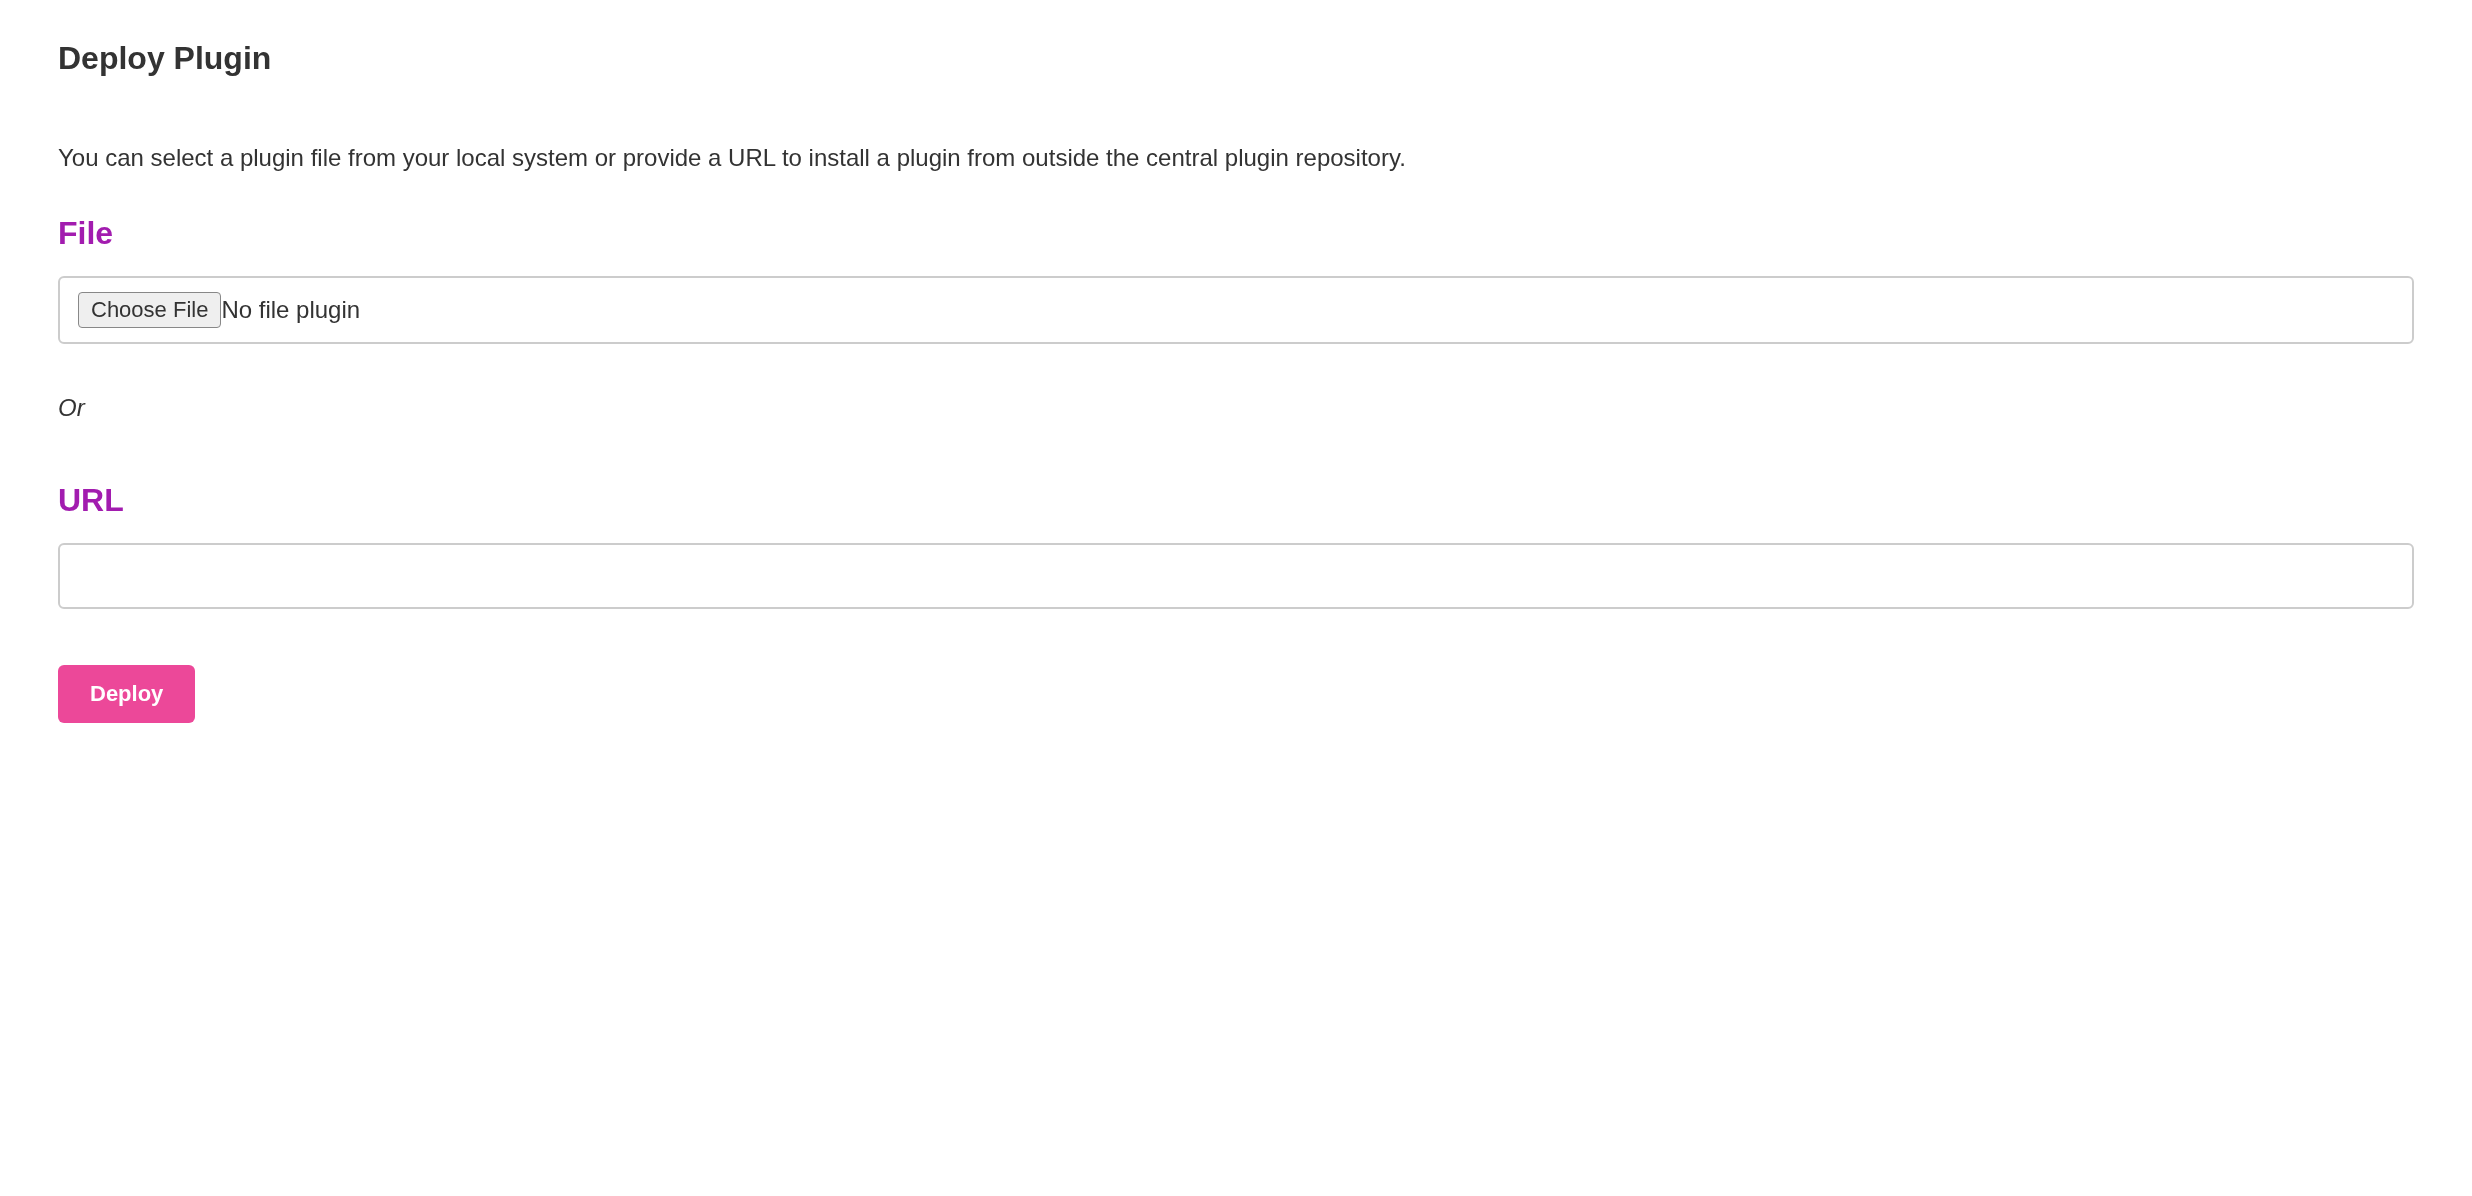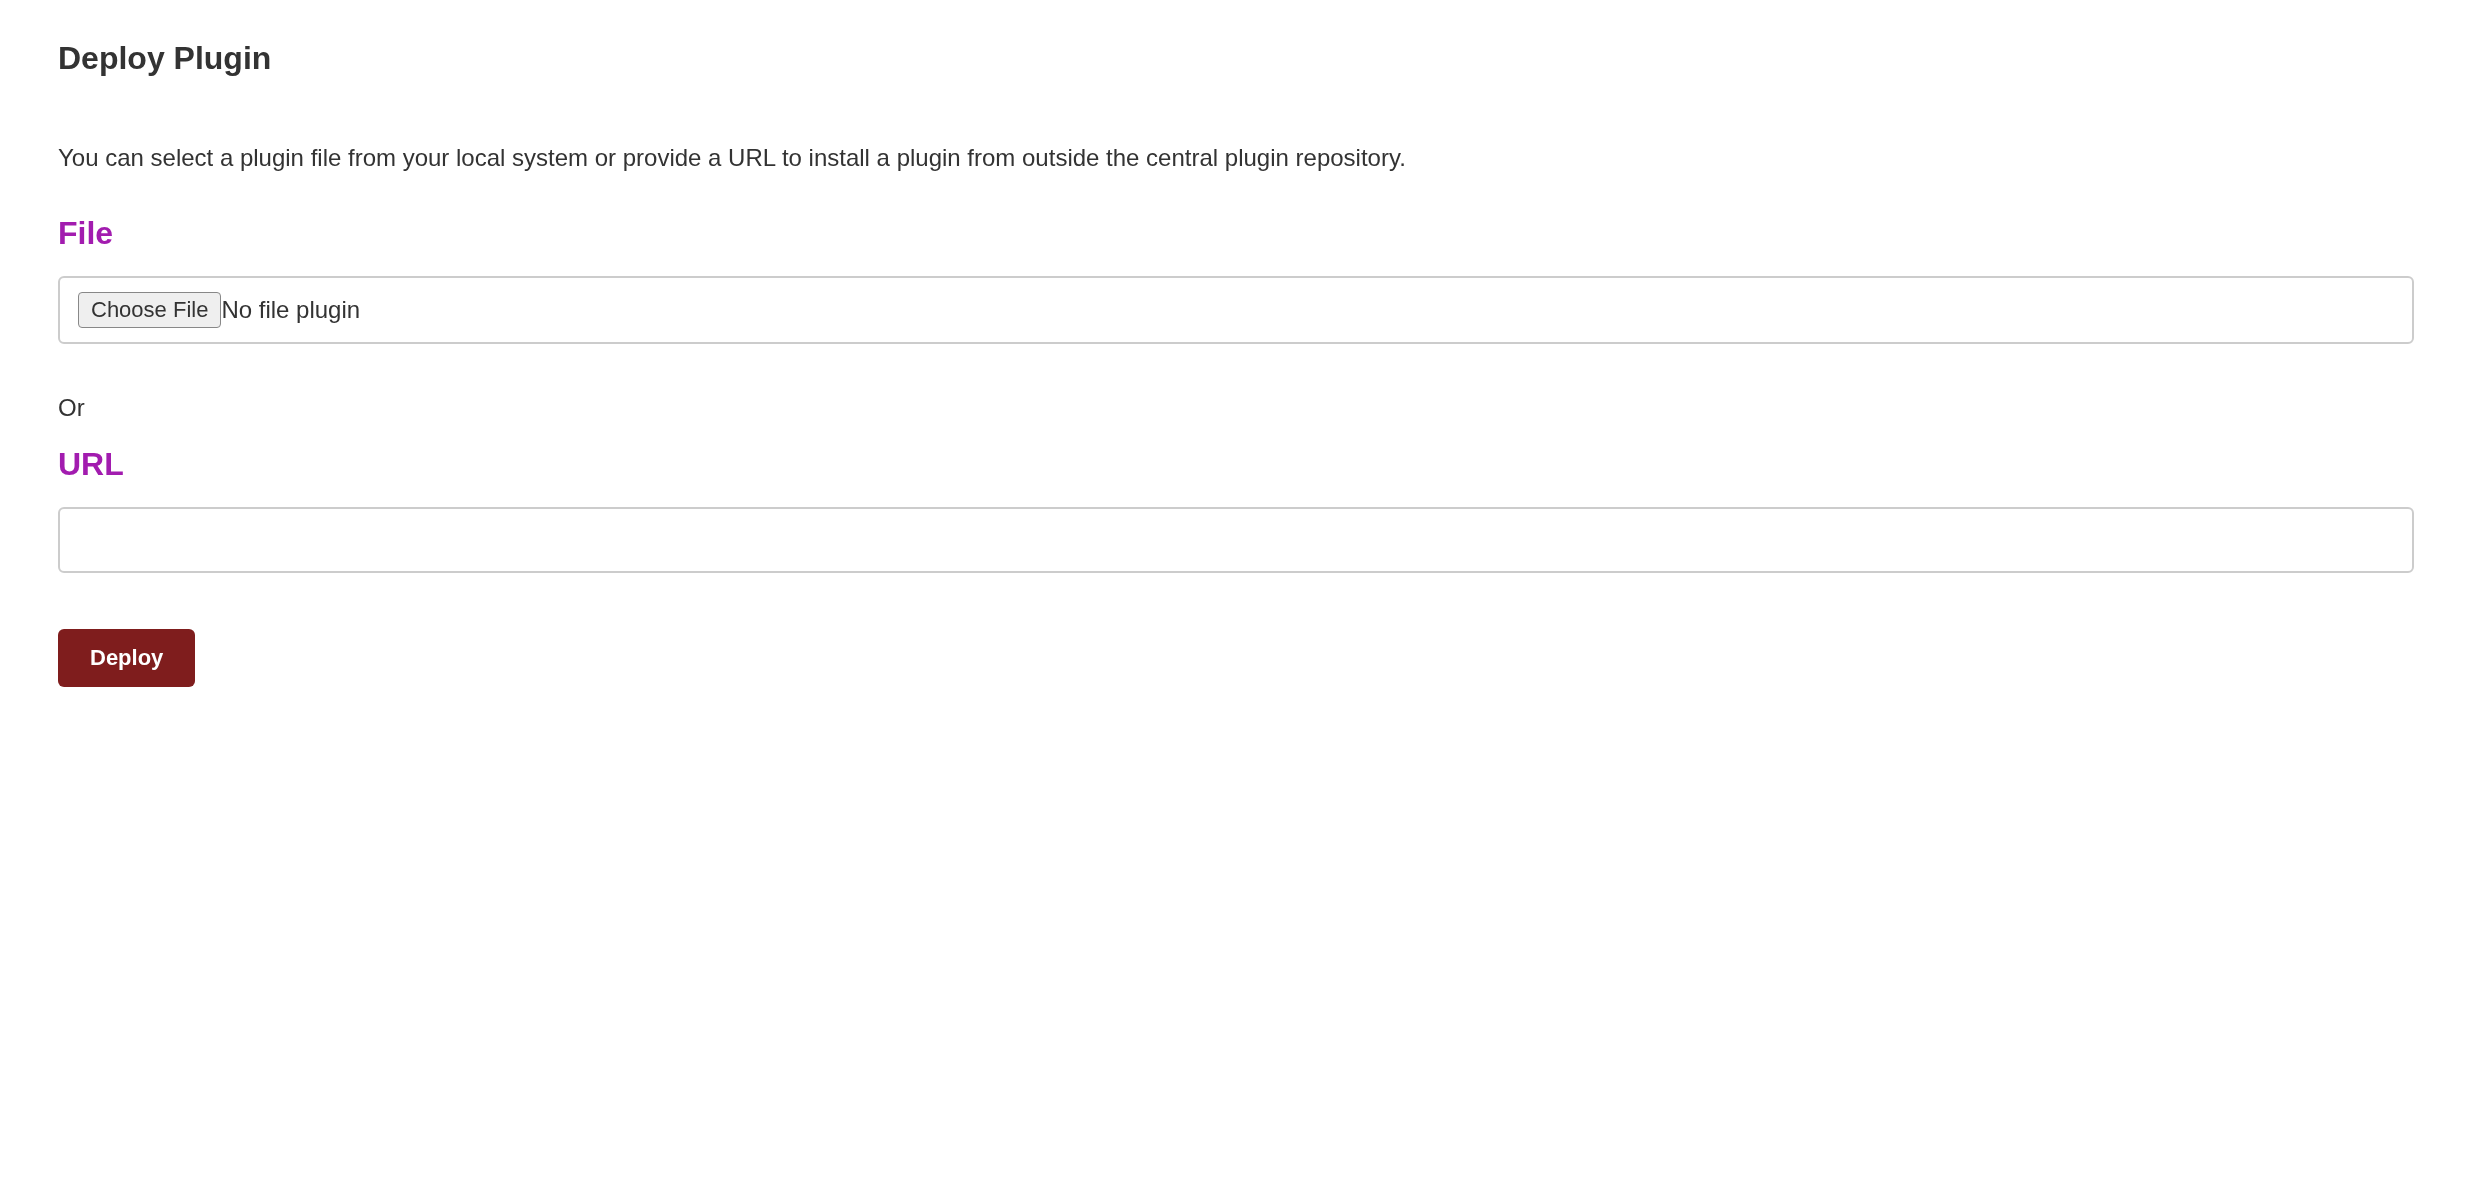--- a/index.html
+++ b/index.html
@@ -52,35 +52,36 @@
       padding: 4px 12px;
       cursor: pointer;
     }
     .file-status {
       font-size: 24px;
       color: #333333;
     }
     .or-text {
       font-size: 24px;
       color: #333333;
-      margin-bottom: 24px;
+      margin-bottom: 60px;
+      font-style: italic;
     }
     .url-input {
       width: 100%;
       border: 2px solid #cccccc;
       border-radius: 6px;
       padding: 18px;
       font-size: 22px;
       font-family: inherit;
       margin-bottom: 56px;
       outline: none;
       background: #ffffff;
     }
     .deploy-button {
-      background: #7f1d1d;
+      background: #ec4899;
       color: #ffffff;
       font-size: 22px;
       font-weight: 700;
       font-family: inherit;
       border: none;
       border-radius: 6px;
       padding: 16px 32px;
       cursor: pointer;
     }
   </style>

